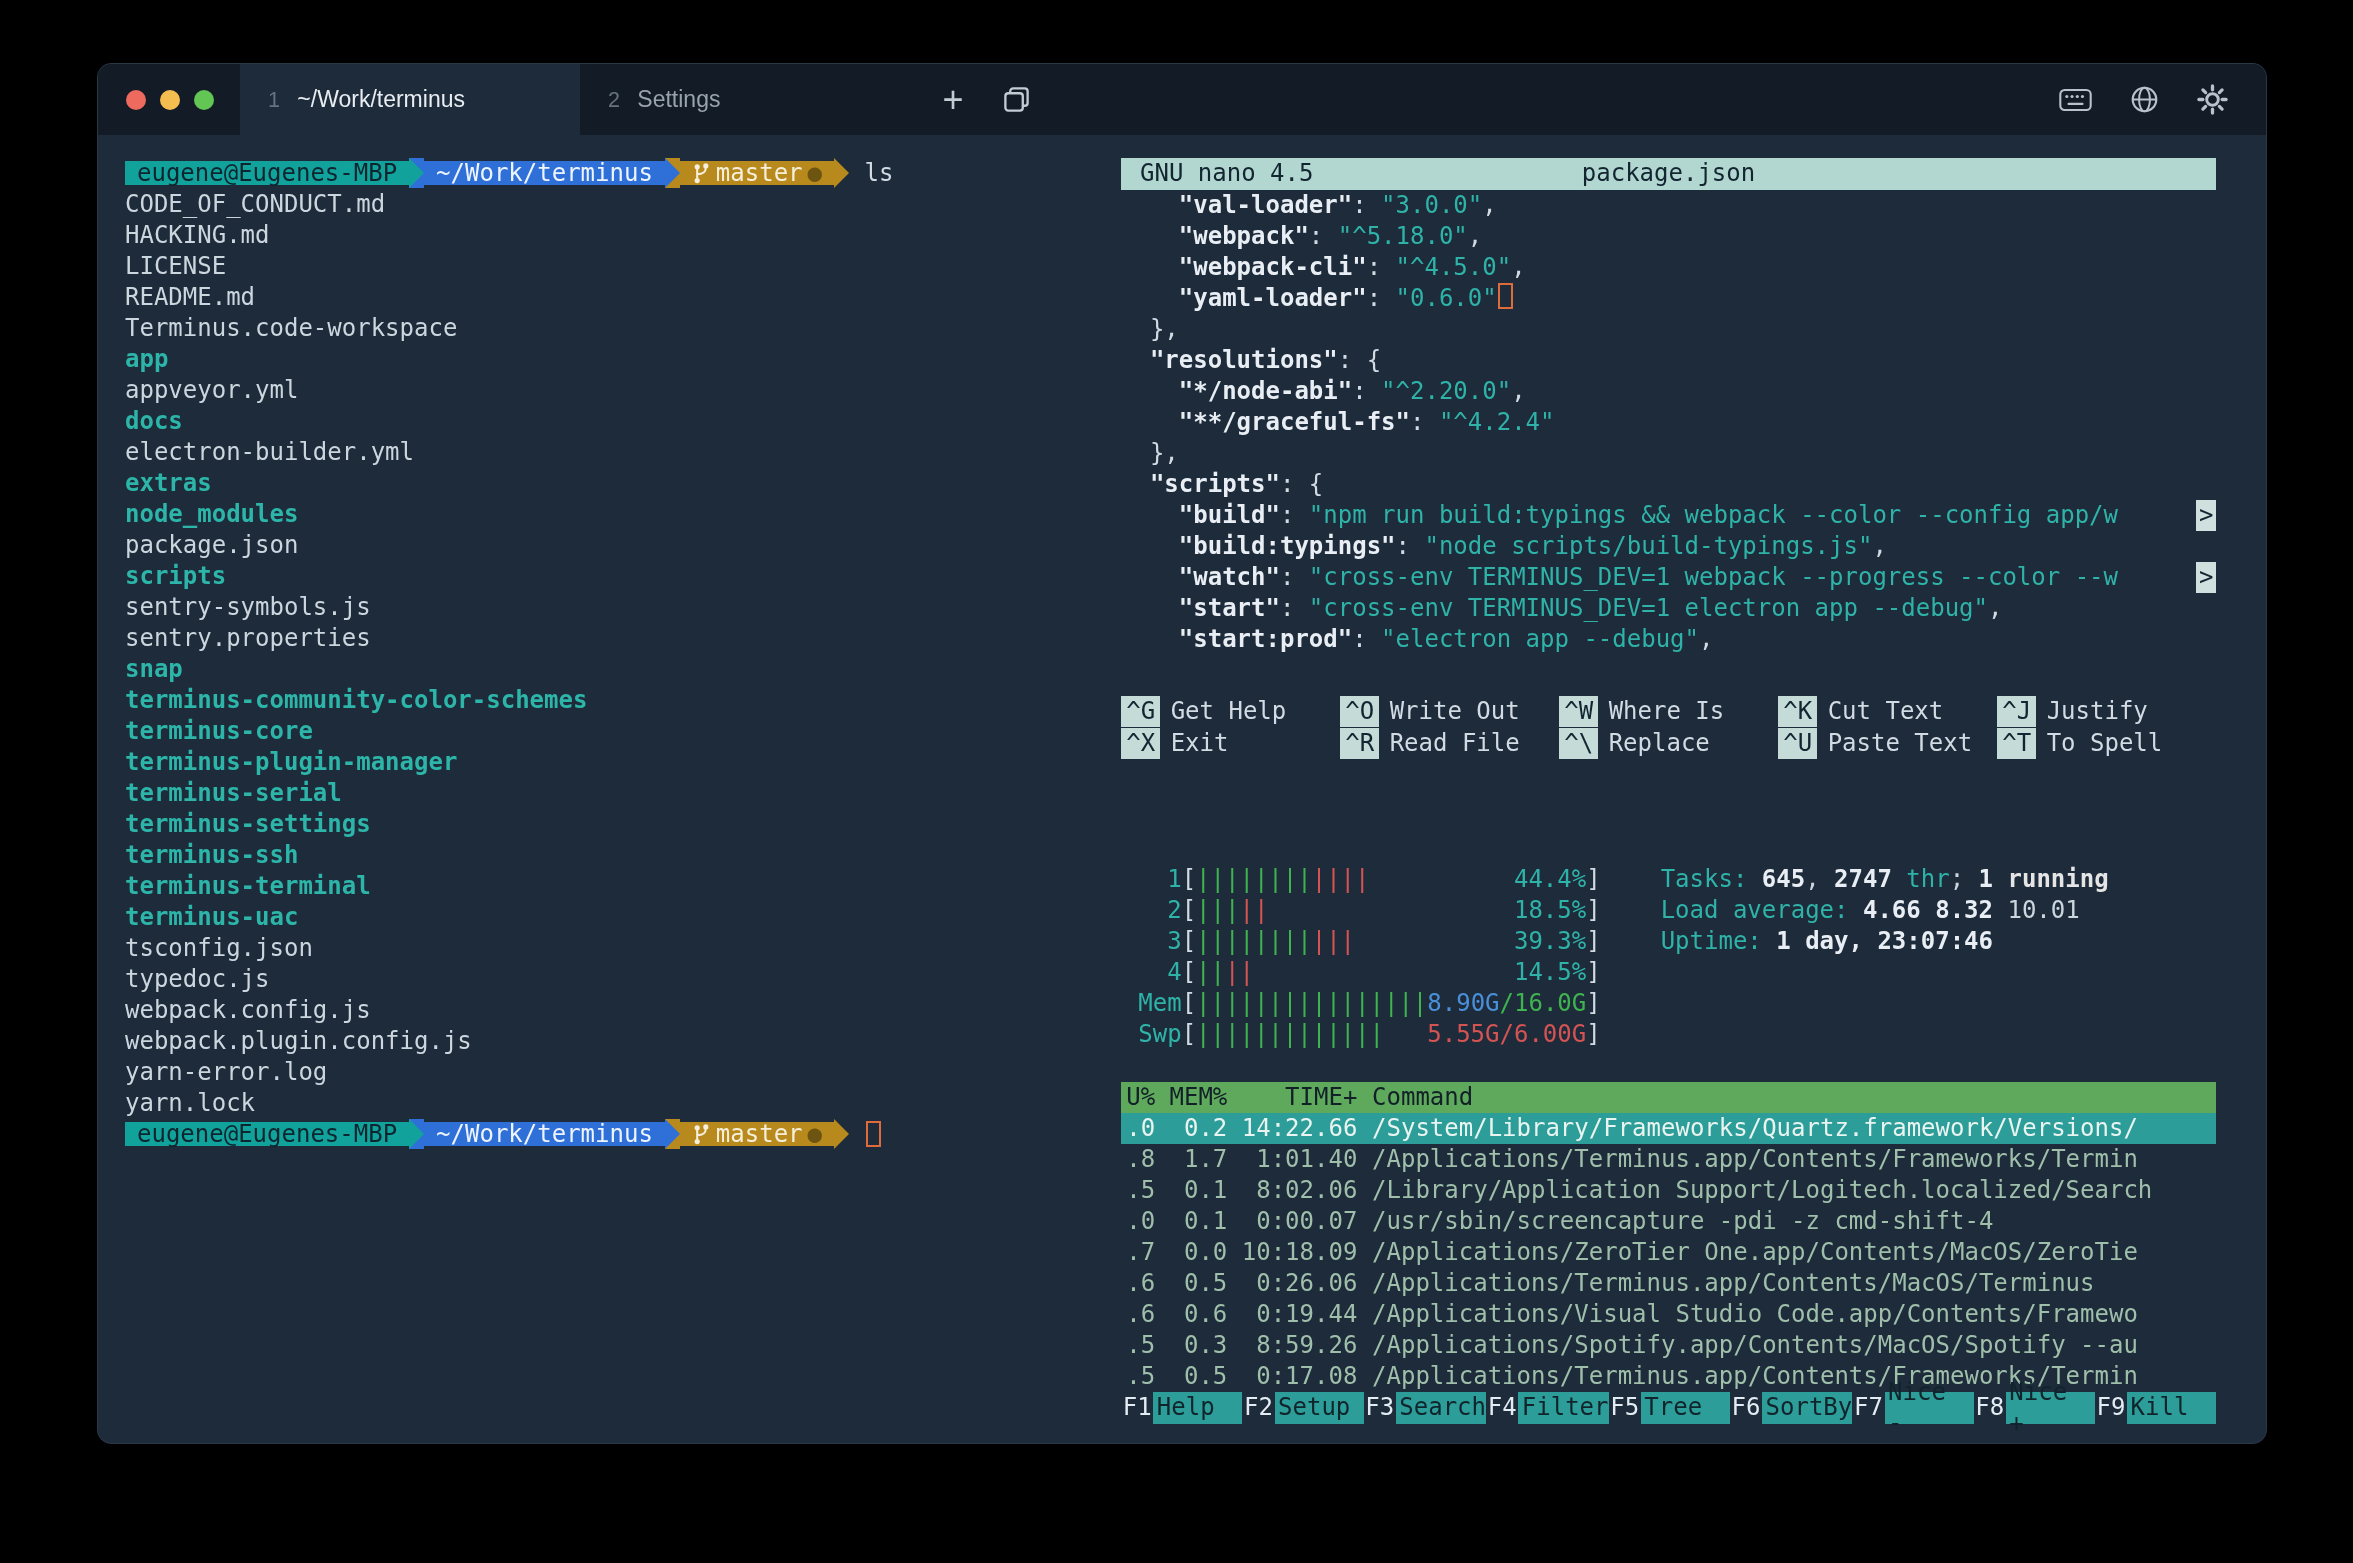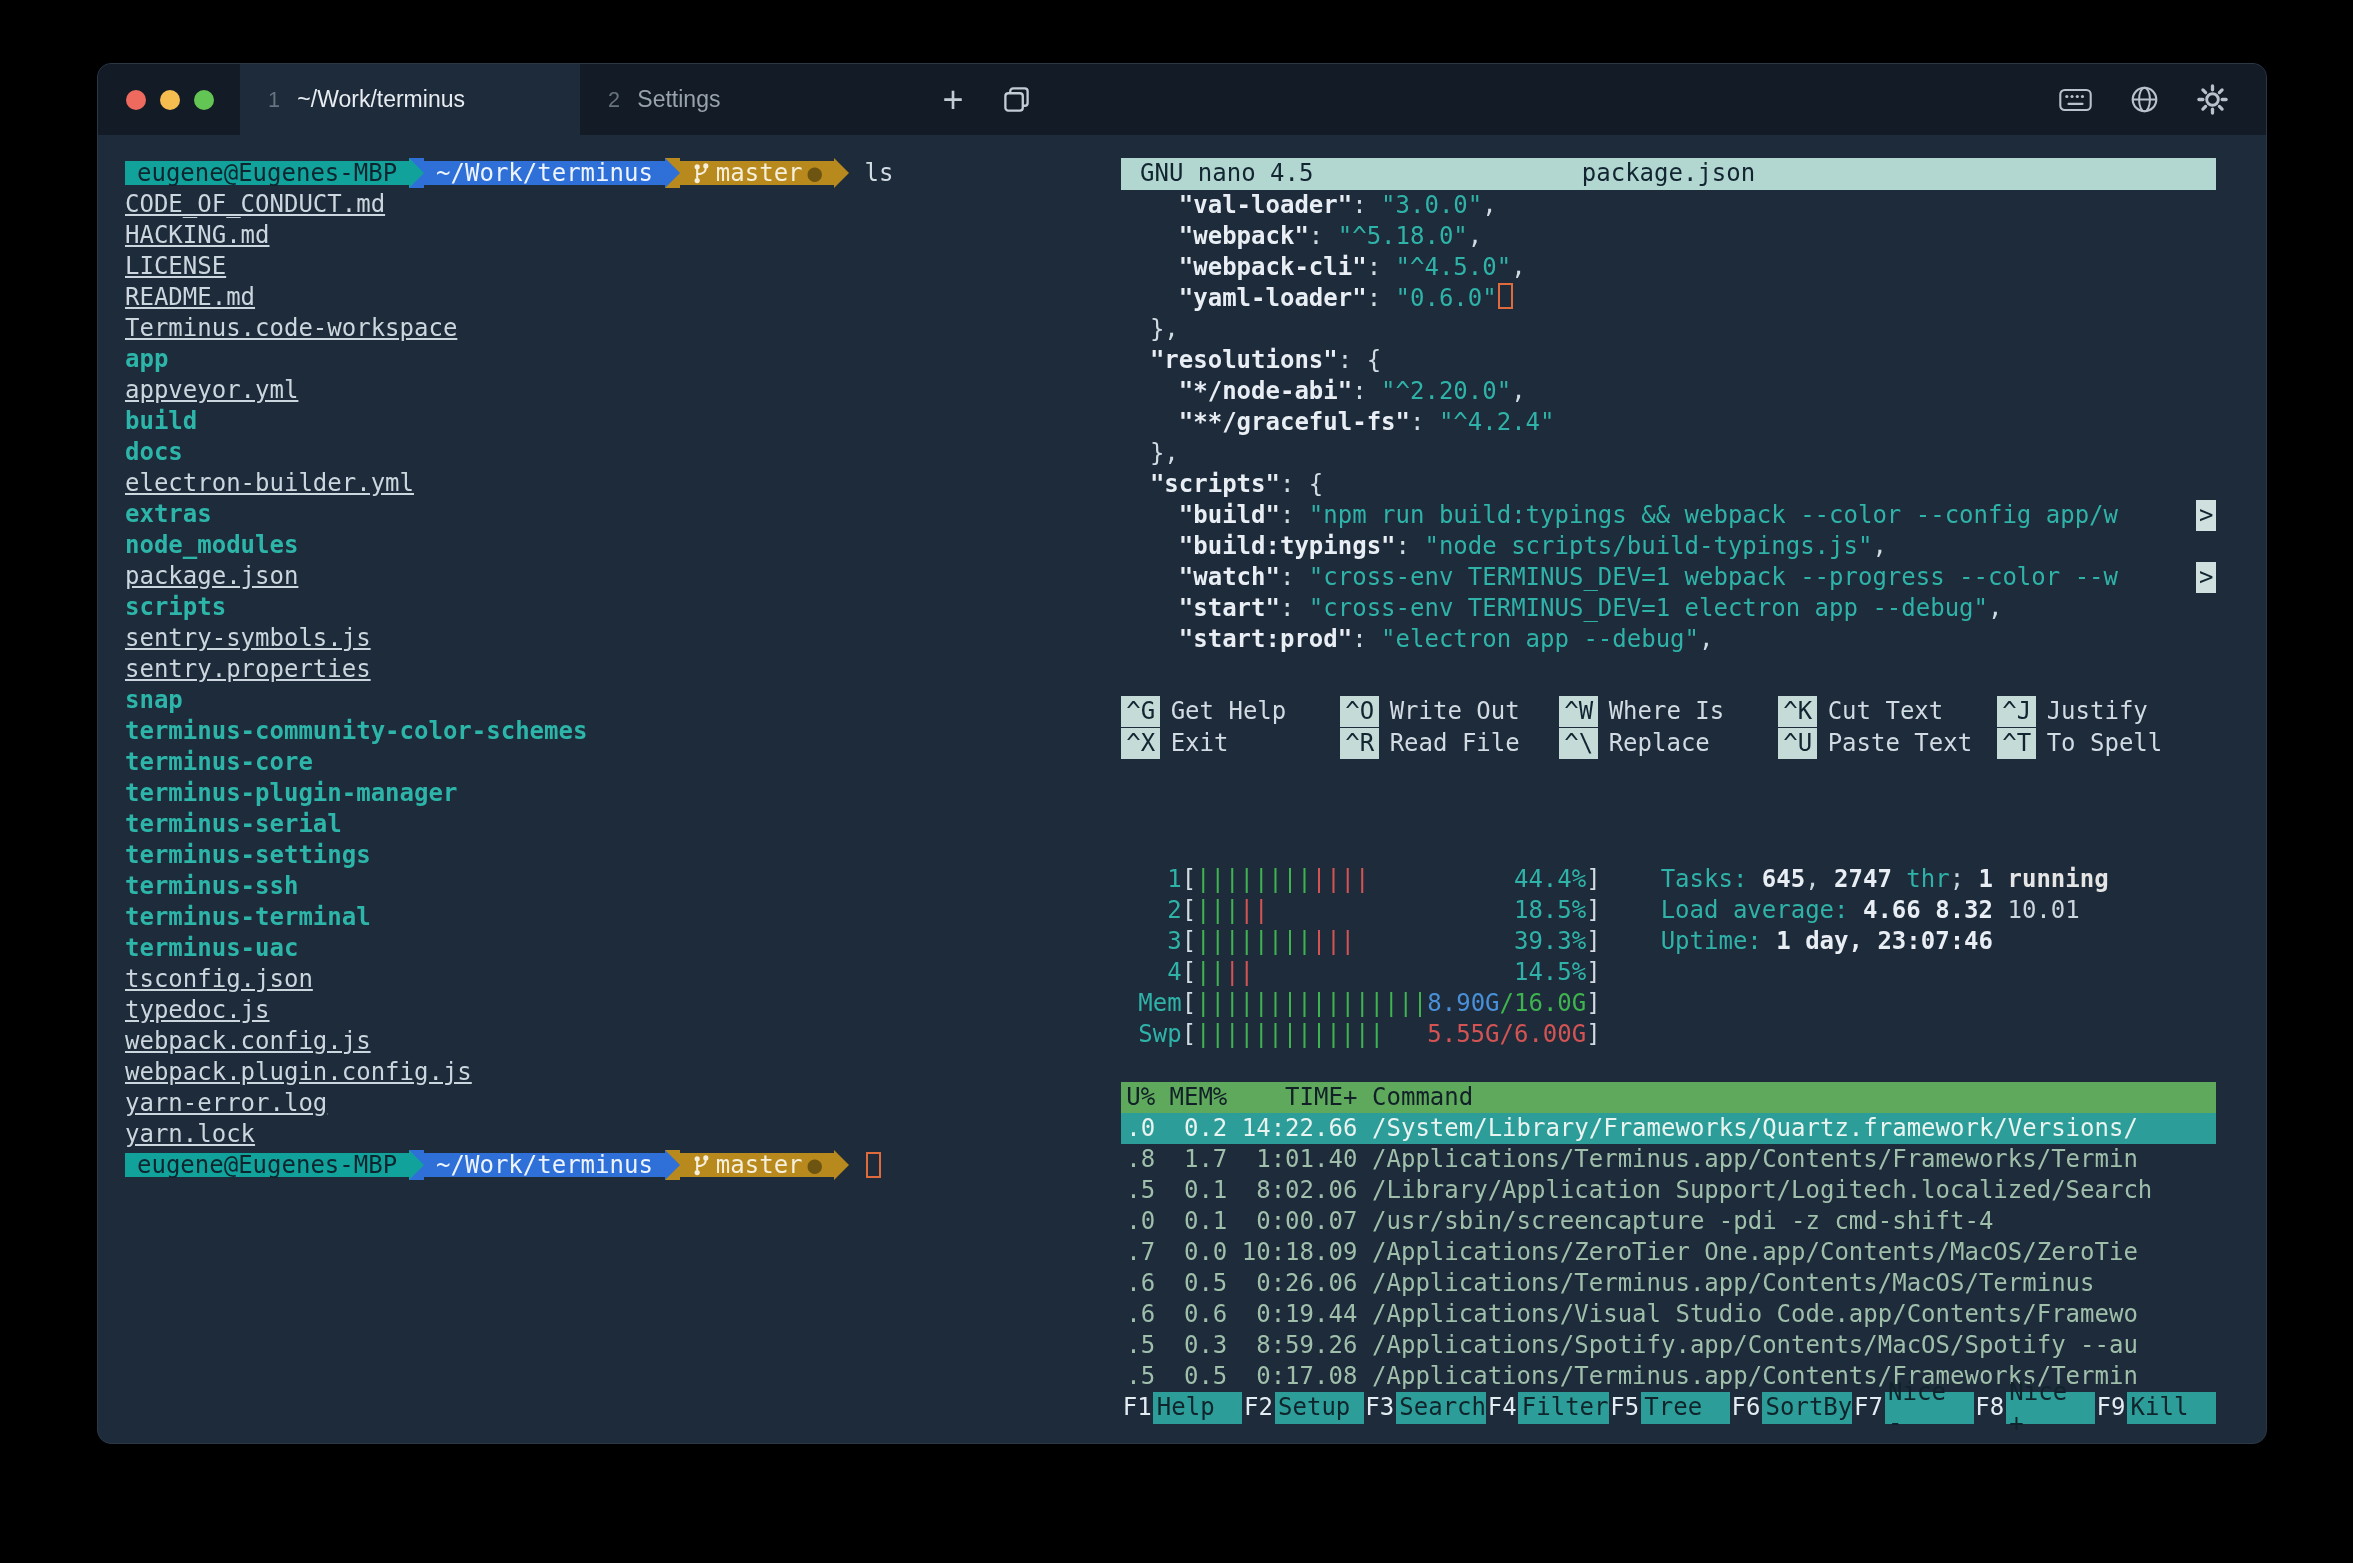--- a/index.html
+++ b/index.html
@@ -25,21 +25,21 @@
   .tb-spacer { flex:1; }
   .tb-right { display:flex; align-items:center; gap:38px; padding-right:38px; }
   .tb-right svg, .tb-iconbtn svg { display:block; }
 
   
   .content { display:flex; height:calc(100% - 71px); font-size:24px; line-height:31px; color:#d2dbe3; }
   .pane-left { width:1027px; padding:22.5px 0 0 27px; }
   .pane-right { flex:1; padding:22.5px 50px 0 0; }
 
   .tline { height:31px; white-space:pre; }
-  .t-file { color:#ccd6de;text-decoration:underline; }
+  .t-file { color:#ccd6de; }
   .t-dir  { color:#2cb5a8; font-weight:bold; }
 
   
   .prompt { display:flex; align-items:center; height:31px; }
   .pseg { display:inline-flex; align-items:center; height:24px; padding:0 12px; white-space:pre; }
   .p-user { background:#11a39b; color:#0e2530; }
   .p-dir  { background:#2e6fd8; color:#eef4fc; }
   .p-git  { background:#b8891c; color:#f5efdc; gap:5px; }
   .p-dot  { color:#6d5410; }
   .parrow { width:0; height:0; border-top:15.6px solid transparent; border-bottom:15.6px solid transparent;
@@ -188,21 +188,20 @@
       </div>
 
       <div id="file-list">
           <div class="tline"><span class="t-file">CODE_OF_CONDUCT.md</span></div>
           <div class="tline"><span class="t-file">HACKING.md</span></div>
           <div class="tline"><span class="t-file">LICENSE</span></div>
           <div class="tline"><span class="t-file">README.md</span></div>
           <div class="tline"><span class="t-file">Terminus.code-workspace</span></div>
           <div class="tline"><span class="t-dir">app</span></div>
           <div class="tline"><span class="t-file">appveyor.yml</span></div>
-          <div class="tline"><span class="t-dir">build</span></div>
           <div class="tline"><span class="t-dir">docs</span></div>
           <div class="tline"><span class="t-file">electron-builder.yml</span></div>
           <div class="tline"><span class="t-dir">extras</span></div>
           <div class="tline"><span class="t-dir">node_modules</span></div>
           <div class="tline"><span class="t-file">package.json</span></div>
           <div class="tline"><span class="t-dir">scripts</span></div>
           <div class="tline"><span class="t-file">sentry-symbols.js</span></div>
           <div class="tline"><span class="t-file">sentry.properties</span></div>
           <div class="tline"><span class="t-dir">snap</span></div>
           <div class="tline"><span class="t-dir">terminus-community-color-schemes</span></div>

